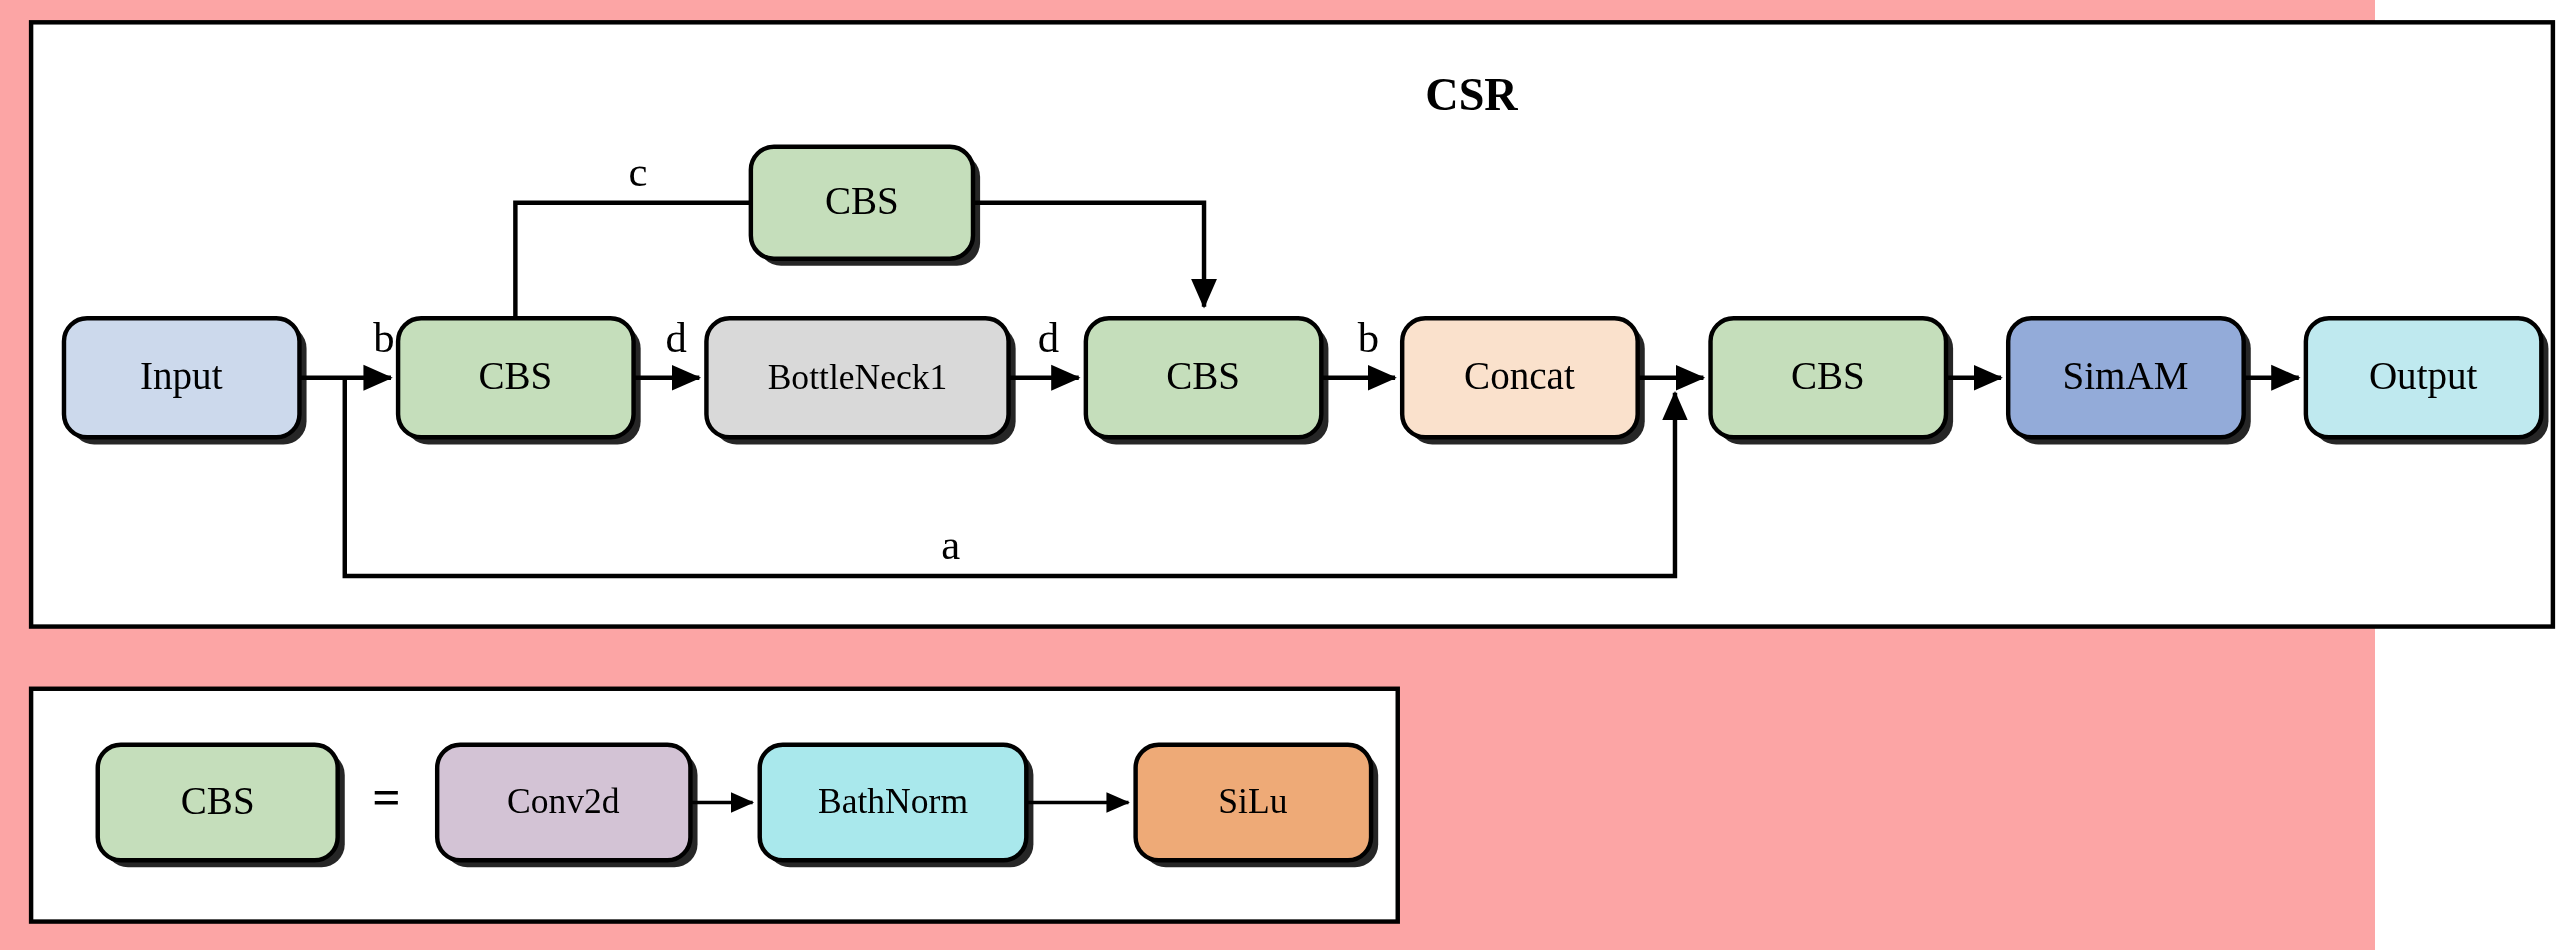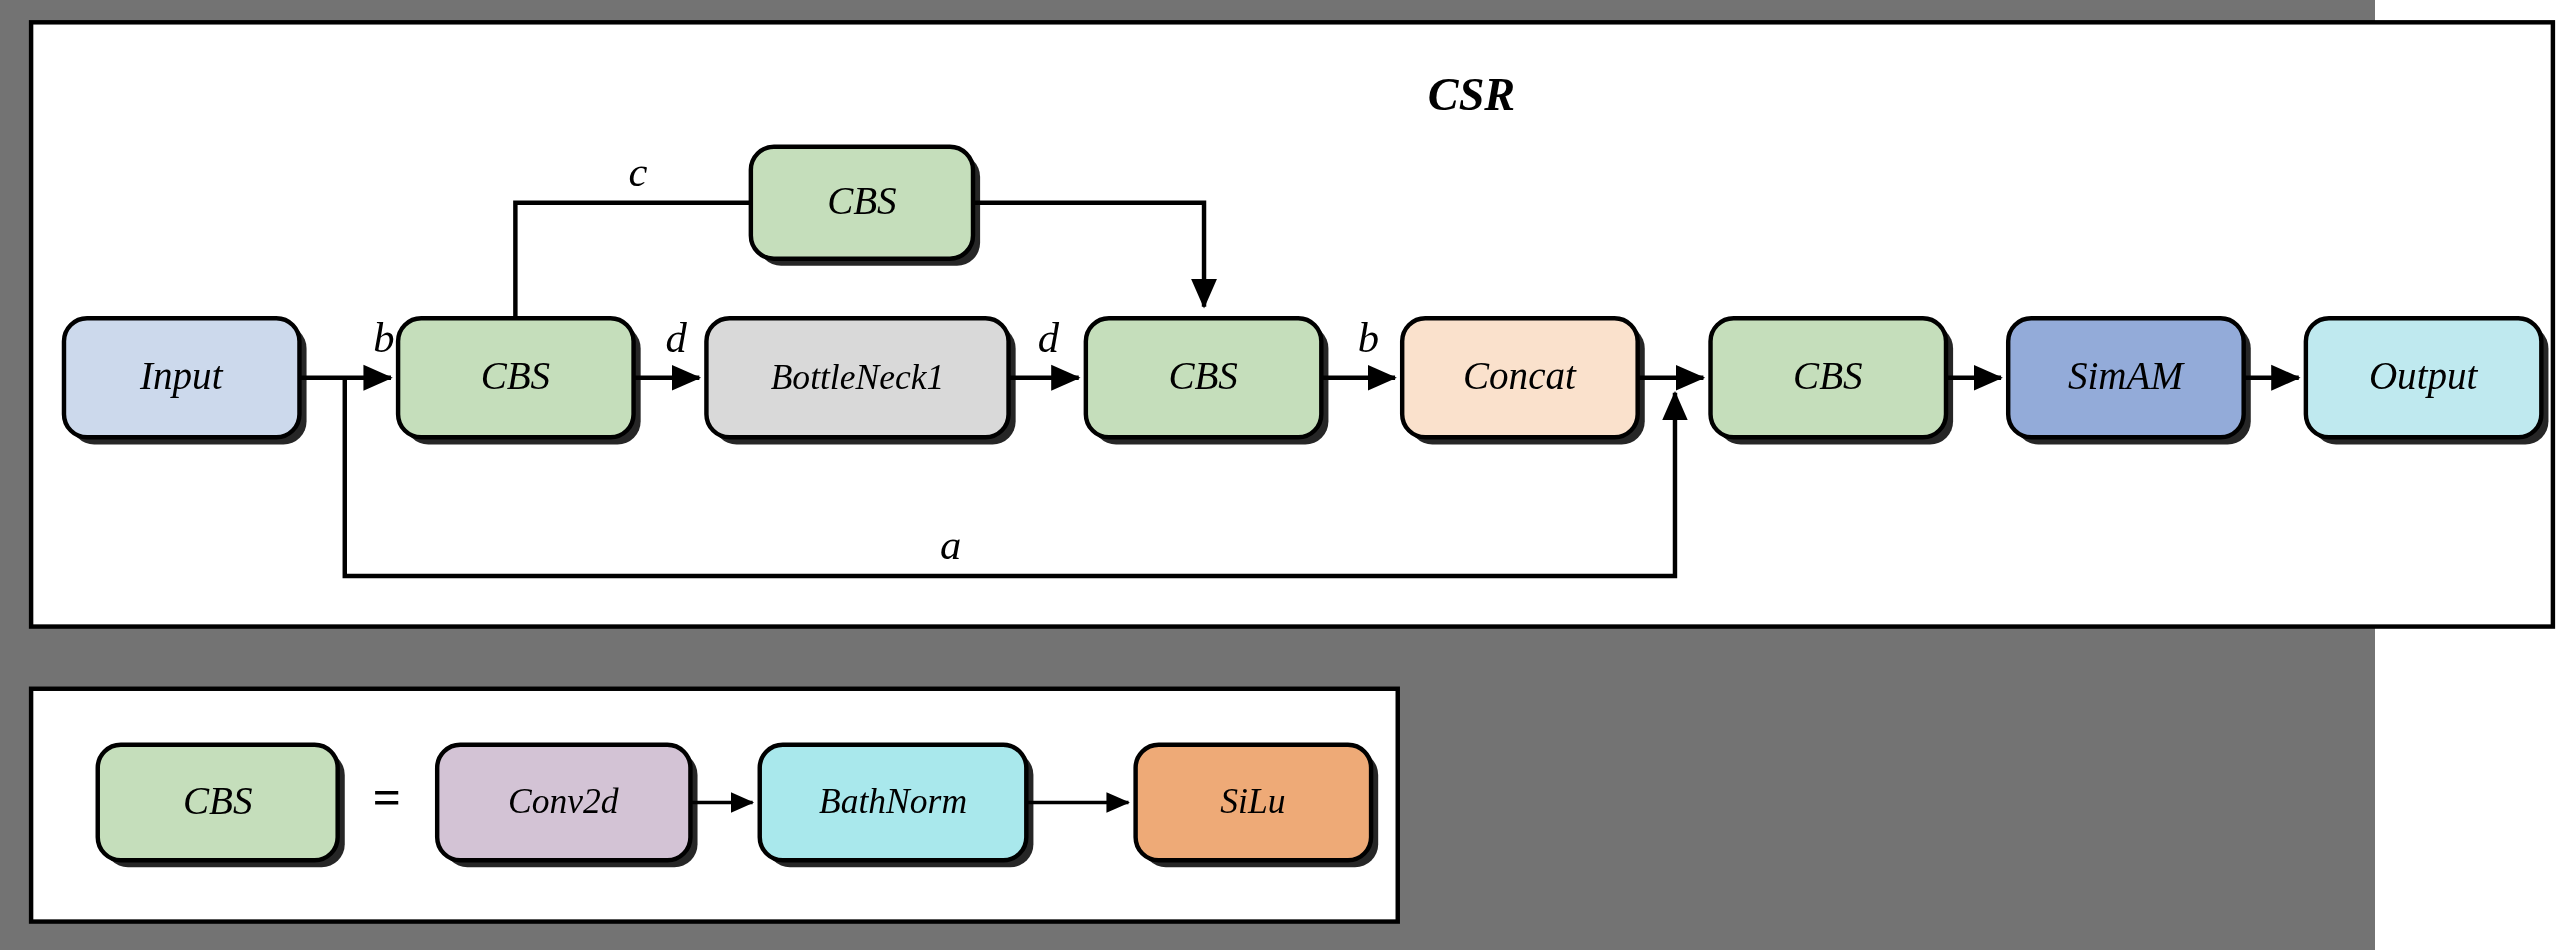--- a/index.html
+++ b/index.html
@@ -10,22 +10,21 @@
   body {
     width: 2576px;
     height: 951px;
     font-family: "Liberation Serif", "DejaVu Serif", serif;
     overflow: hidden;
   }
   #canvas {
     position: relative;
     width: 2375px;
     height: 951px;
-    background: #737373;
-    font-style: italic;
+    background: #fca5a5;
   }
   svg#diagram {
     position: absolute;
     top: 0;
     left: 0;
     width: 2576px;
     height: 951px;
     display: block;
   }
   .panel-frame {

